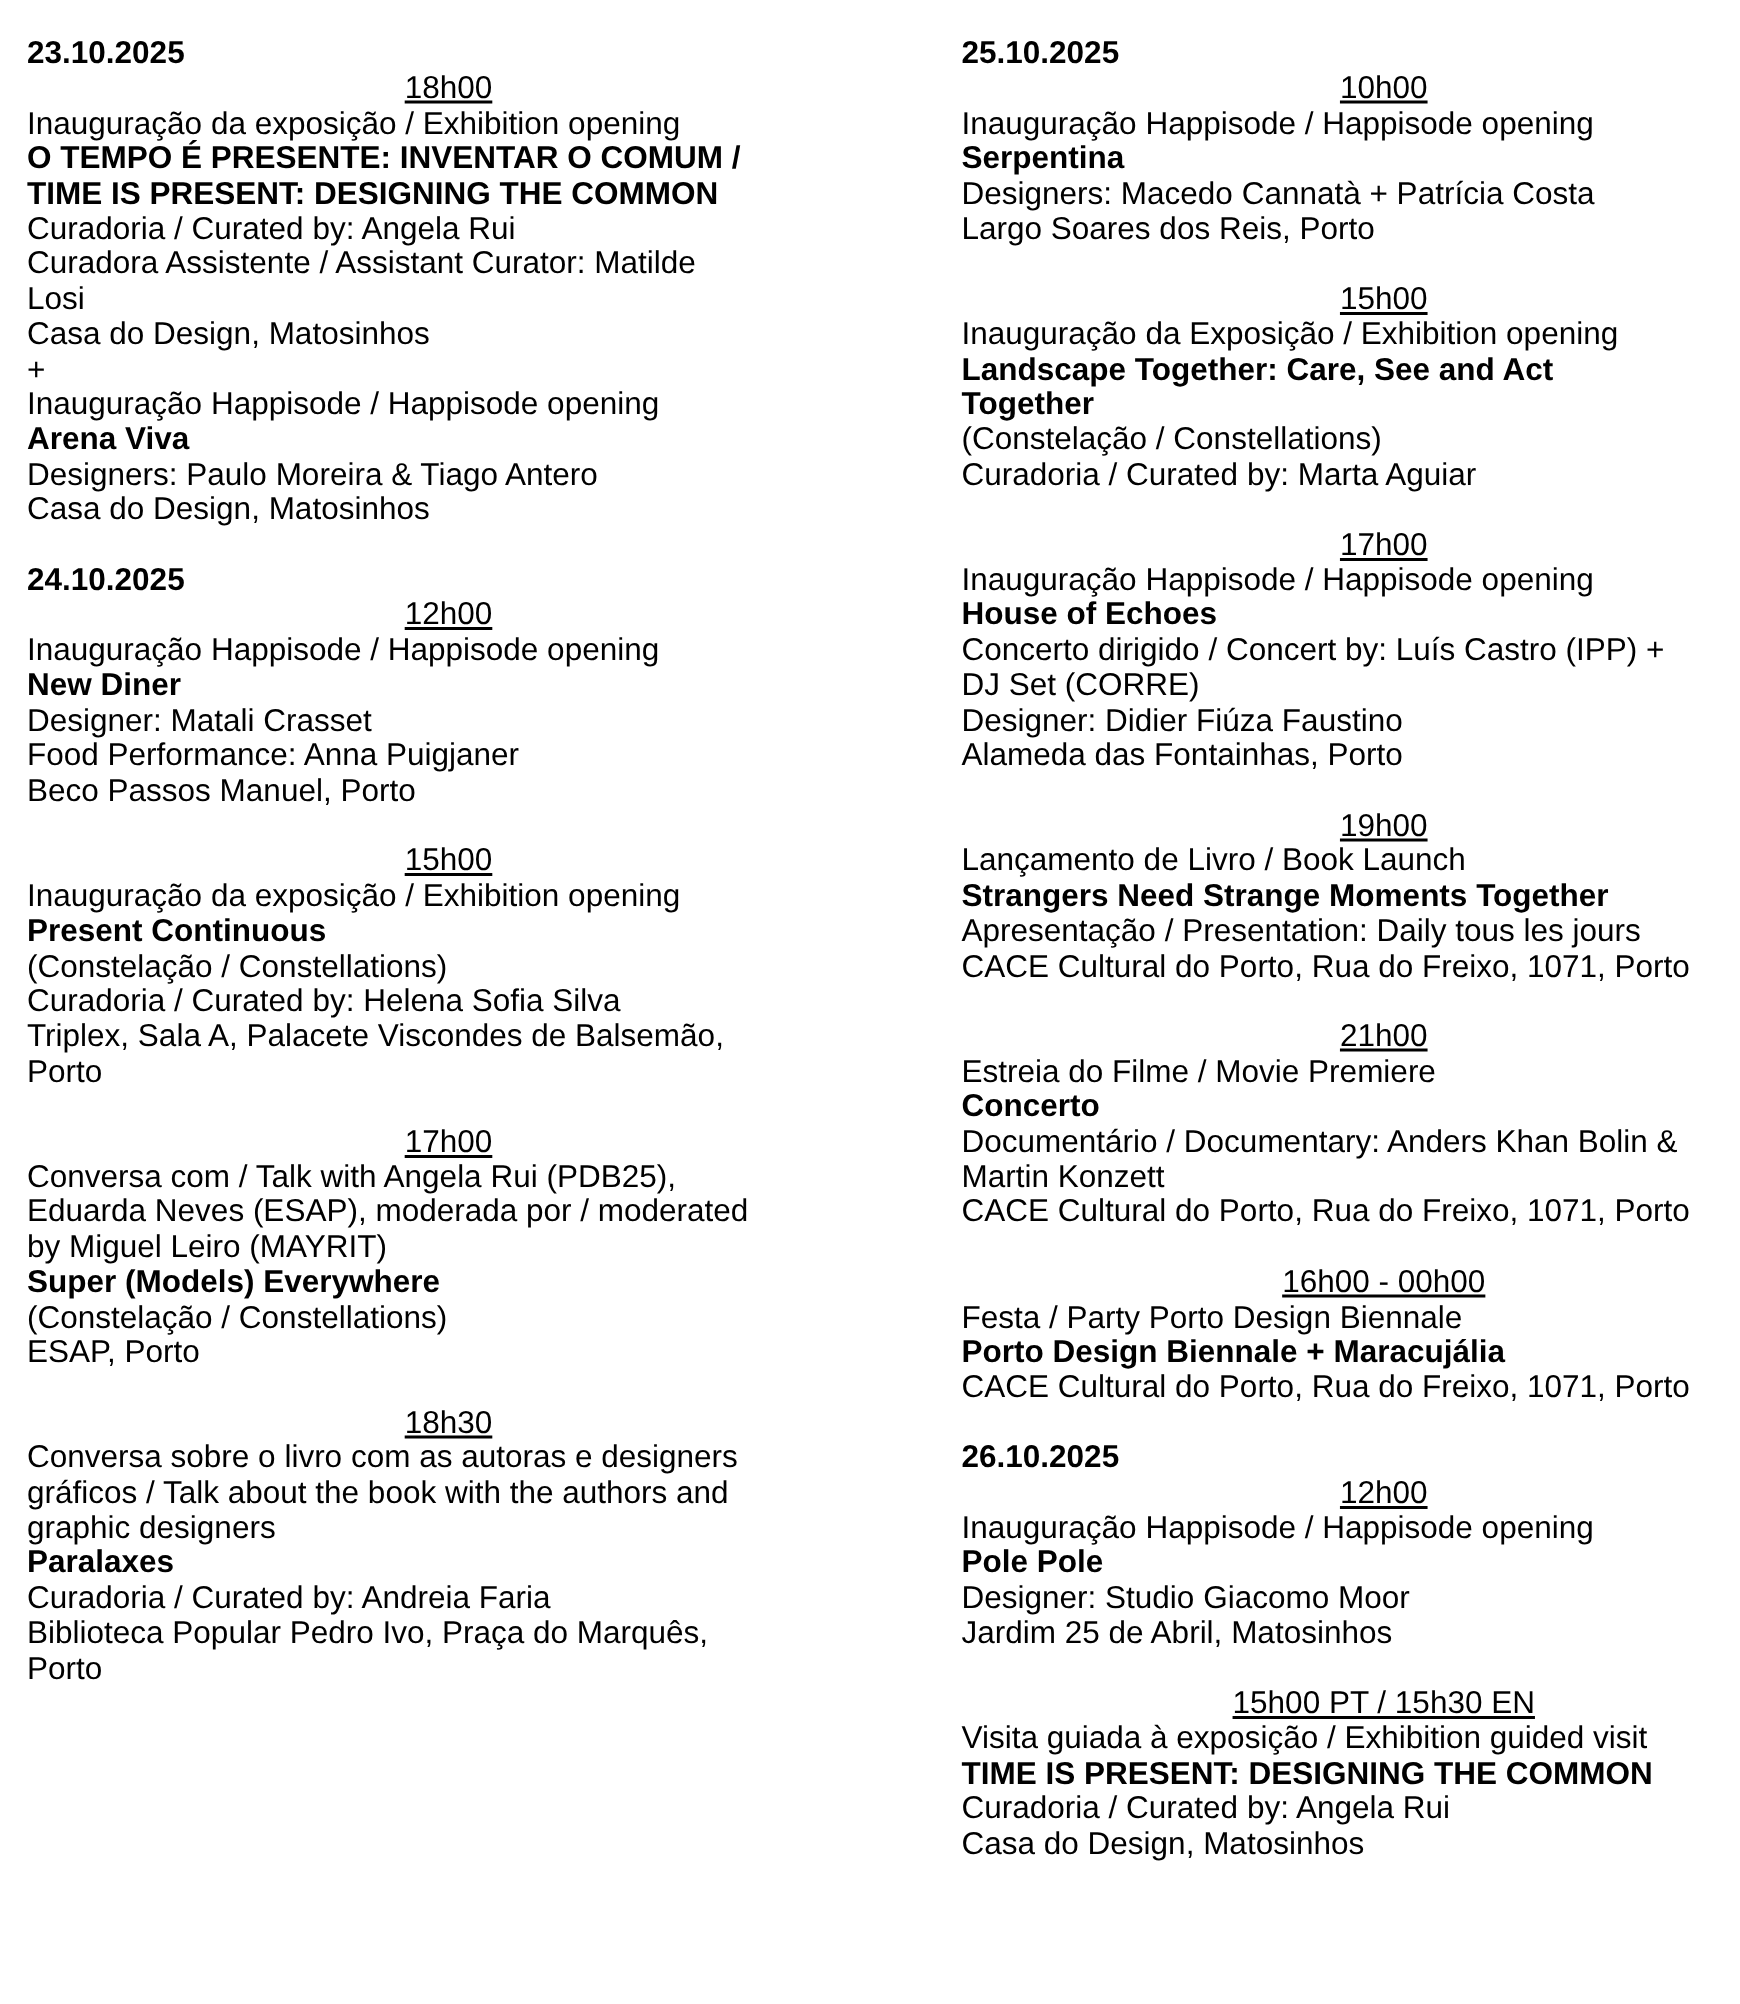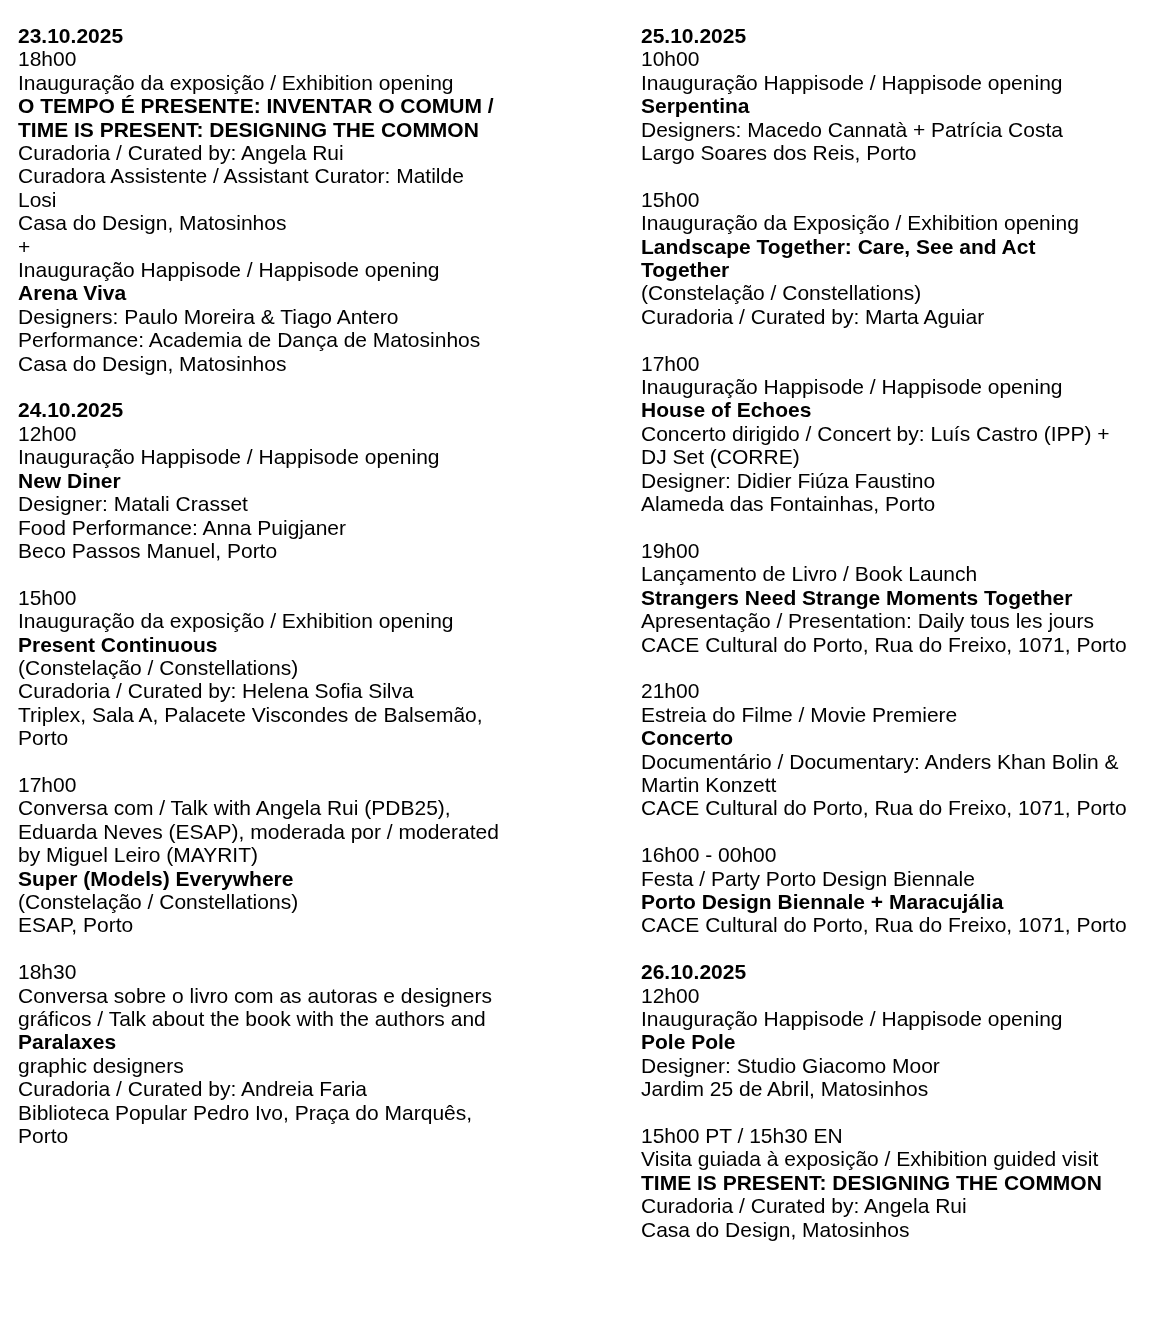--- a/index.html
+++ b/index.html
@@ -29,22 +29,24 @@
   .column.left  { left: 18px;  width: 562px; }
   .column.right { left: 597px; width: 563px; margin-left: 44px; }
   .event-block { margin-bottom: 23.4px; }
   .event-block:last-child { margin-bottom: 0; }
   .line {
     white-space: nowrap;
   }
   .line.date  { font-weight: bold; }
   .line.title { font-weight: bold; }
   .line.time  {
+    text-decoration: underline;
     text-decoration-thickness: 2px;
     text-underline-offset: 2px;
+    text-align: center;
   }
 </style>
 </head>
 <body>
 
 <div id="doc">
     <div class="column left">
       <div class="event-block">
         <div class="line date">23.10.2025</div>
         <div class="line time">18h00</div>
@@ -52,21 +54,20 @@
         <div class="line title">O TEMPO É PRESENTE: INVENTAR O COMUM /</div>
         <div class="line title">TIME IS PRESENT: DESIGNING THE COMMON</div>
         <div class="line plain">Curadoria / Curated by: Angela Rui</div>
         <div class="line plain">Curadora Assistente / Assistant Curator: Matilde</div>
         <div class="line plain">Losi</div>
         <div class="line plain">Casa do Design, Matosinhos</div>
         <div class="line plain">+</div>
         <div class="line plain">Inauguração Happisode / Happisode opening</div>
         <div class="line title">Arena Viva</div>
         <div class="line plain">Designers: Paulo Moreira &amp; Tiago Antero</div>
-        <div class="line plain">Performance: Academia de Dança de Matosinhos</div>
         <div class="line plain">Casa do Design, Matosinhos</div>
       </div>
       <div class="event-block">
         <div class="line date">24.10.2025</div>
         <div class="line time">12h00</div>
         <div class="line plain">Inauguração Happisode / Happisode opening</div>
         <div class="line title">New Diner</div>
         <div class="line plain">Designer: Matali Crasset</div>
         <div class="line plain">Food Performance: Anna Puigjaner</div>
         <div class="line plain">Beco Passos Manuel, Porto</div>
@@ -86,22 +87,22 @@
         <div class="line plain">Eduarda Neves (ESAP), moderada por / moderated</div>
         <div class="line plain">by Miguel Leiro (MAYRIT)</div>
         <div class="line title">Super (Models) Everywhere</div>
         <div class="line plain">(Constelação / Constellations)</div>
         <div class="line plain">ESAP, Porto</div>
       </div>
       <div class="event-block">
         <div class="line time">18h30</div>
         <div class="line plain">Conversa sobre o livro com as autoras e designers</div>
         <div class="line plain">gráficos / Talk about the book with the authors and</div>
+        <div class="line plain">graphic designers</div>
         <div class="line title">Paralaxes</div>
-        <div class="line plain">graphic designers</div>
         <div class="line plain">Curadoria / Curated by: Andreia Faria</div>
         <div class="line plain">Biblioteca Popular Pedro Ivo, Praça do Marquês,</div>
         <div class="line plain">Porto</div>
       </div>
     </div>
     <div class="column right">
       <div class="event-block">
         <div class="line date">25.10.2025</div>
         <div class="line time">10h00</div>
         <div class="line plain">Inauguração Happisode / Happisode opening</div>

